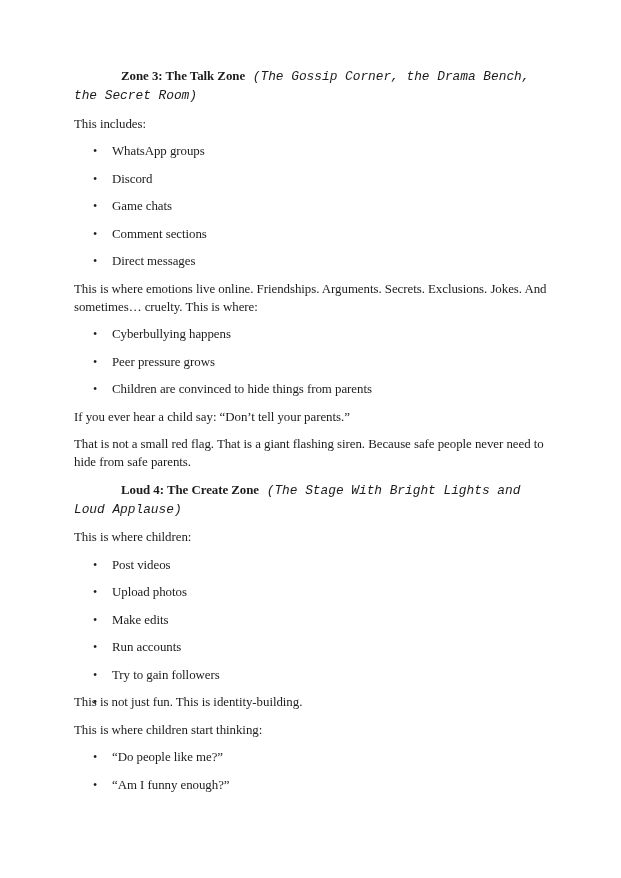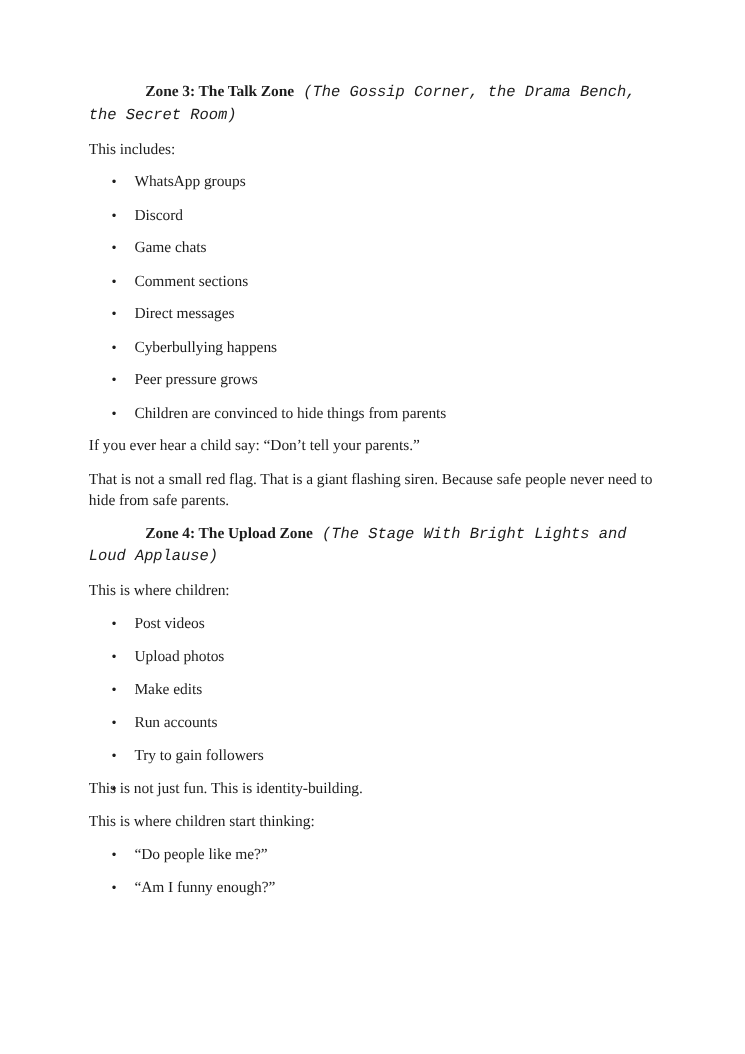--- a/index.html
+++ b/index.html
@@ -57,32 +57,33 @@
     <p>This includes:</p>
 
     <ul>
       <li><span class="bullet">•</span><span>WhatsApp groups</span></li>
       <li><span class="bullet">•</span><span>Discord</span></li>
       <li><span class="bullet">•</span><span>Game chats</span></li>
       <li><span class="bullet">•</span><span>Comment sections</span></li>
       <li><span class="bullet">•</span><span>Direct messages</span></li>
     </ul>
 
+    <p>This is where emotions live online. Friendships. Arguments. Secrets. Exclusions. Jokes. And sometimes… cruelty. This is where:</p>
 
     <ul>
       <li><span class="bullet">•</span><span>Cyberbullying happens</span></li>
       <li><span class="bullet">•</span><span>Peer pressure grows</span></li>
       <li><span class="bullet">•</span><span>Children are convinced to hide things from parents</span></li>
     </ul>
 
     <p>If you ever hear a child say: “Don’t tell your parents.”</p>
 
     <p><span>That is not a small red flag. That is a </span><strong>giant flashing siren</strong><span>. Because safe people never need to hide from safe parents.</span></p>
 
-    <p class="heading"><strong>Zone 4: The Upload Zone</strong><em> (The Stage With Bright Lights and Loud Applause)</em></p>
+    <p class="heading"><strong>Loud 4: The Create Zone</strong><em> (The Stage With Bright Lights and Loud Applause)</em></p>
 
     <p>This is where children:</p>
 
     <ul>
       <li><span class="bullet">•</span><span>Post videos</span></li>
       <li><span class="bullet">•</span><span>Upload photos</span></li>
       <li><span class="bullet">•</span><span>Make edits</span></li>
       <li><span class="bullet">•</span><span>Run accounts</span></li>
       <li><span class="bullet">•</span><span>Try to gain followers</span></li>
       <li><span class="bullet">•</span></li>

